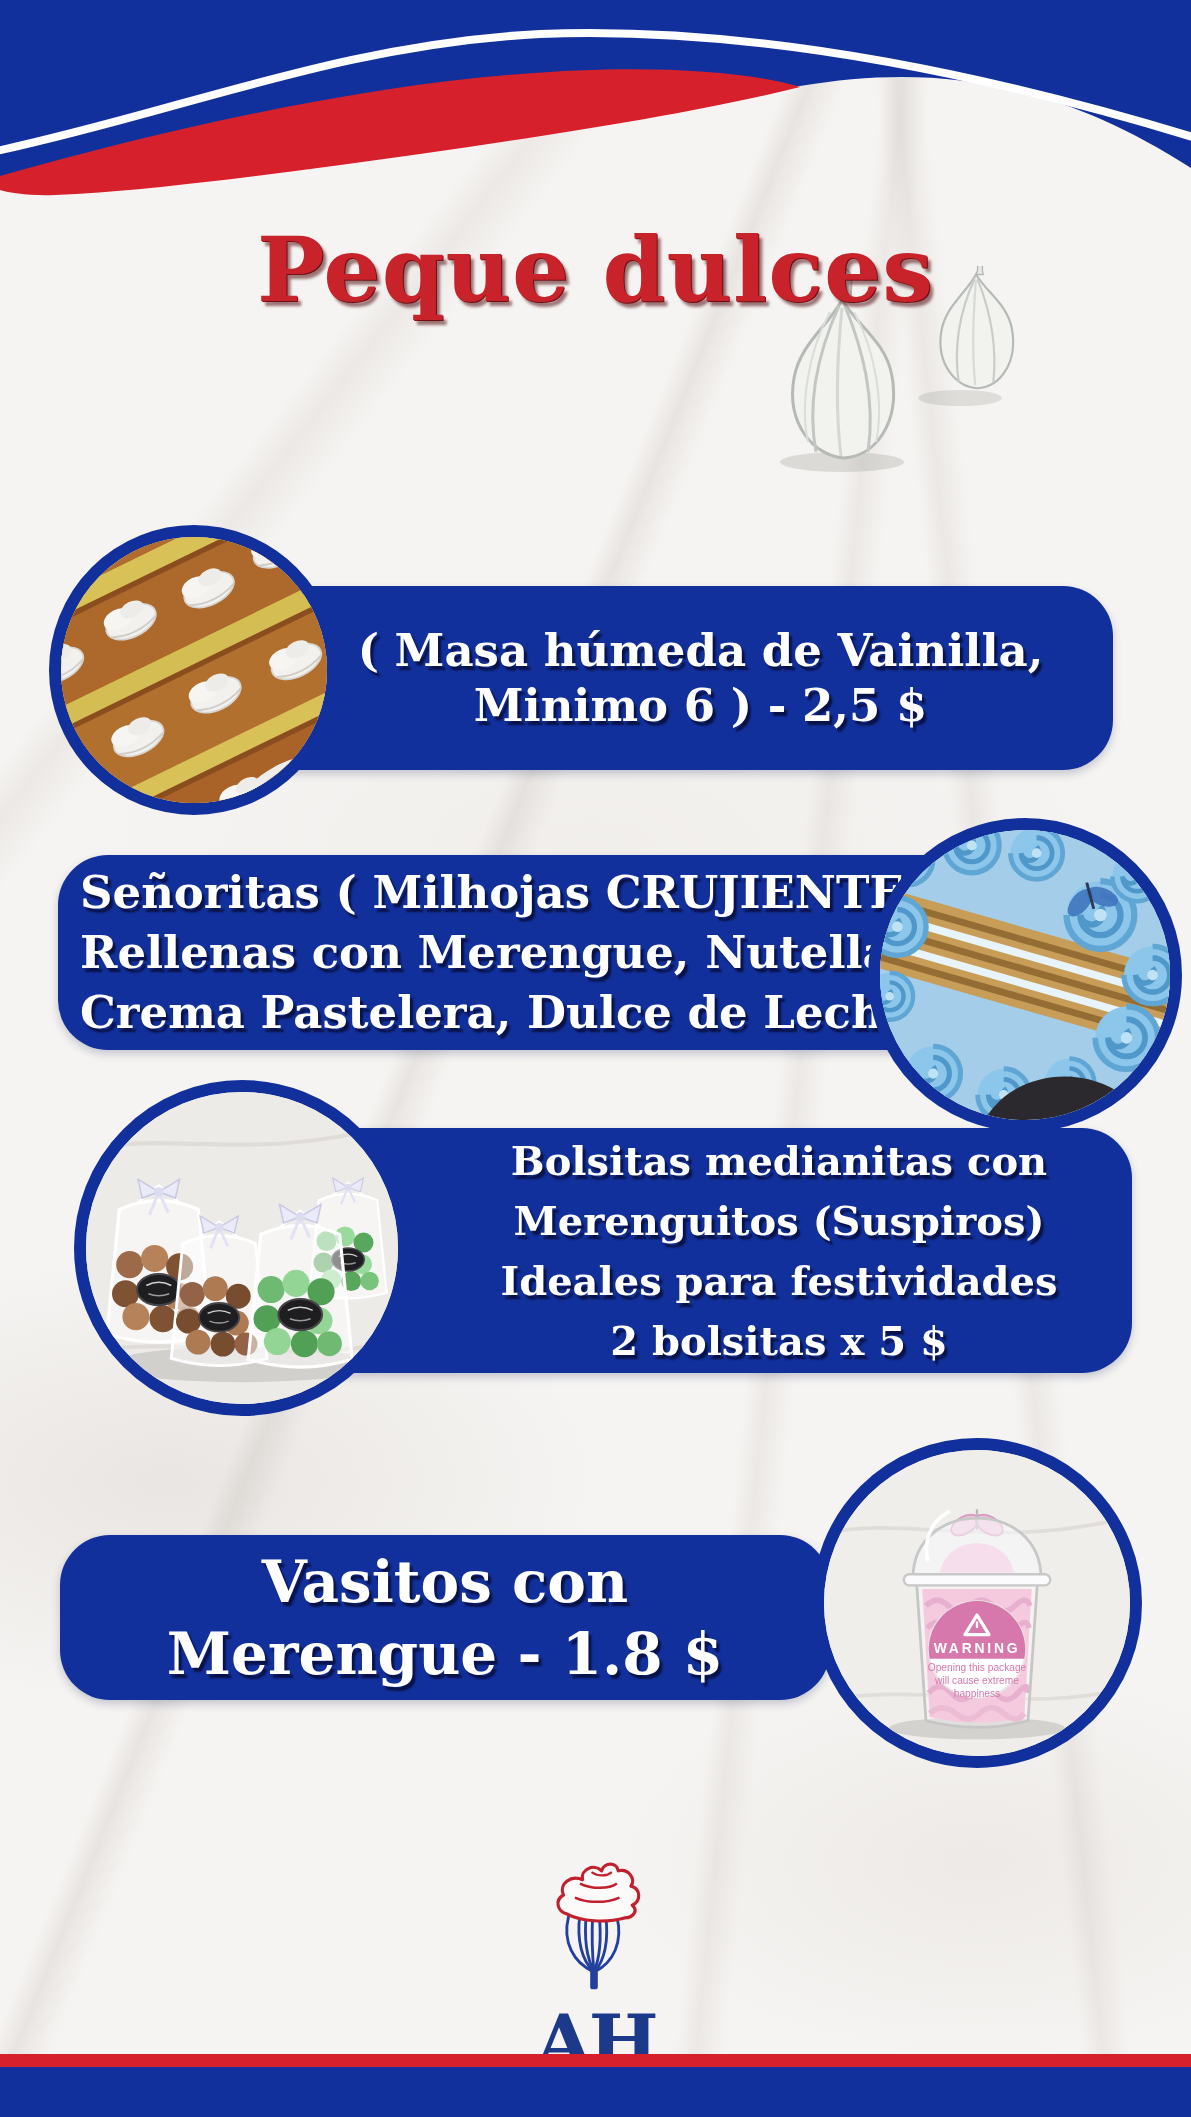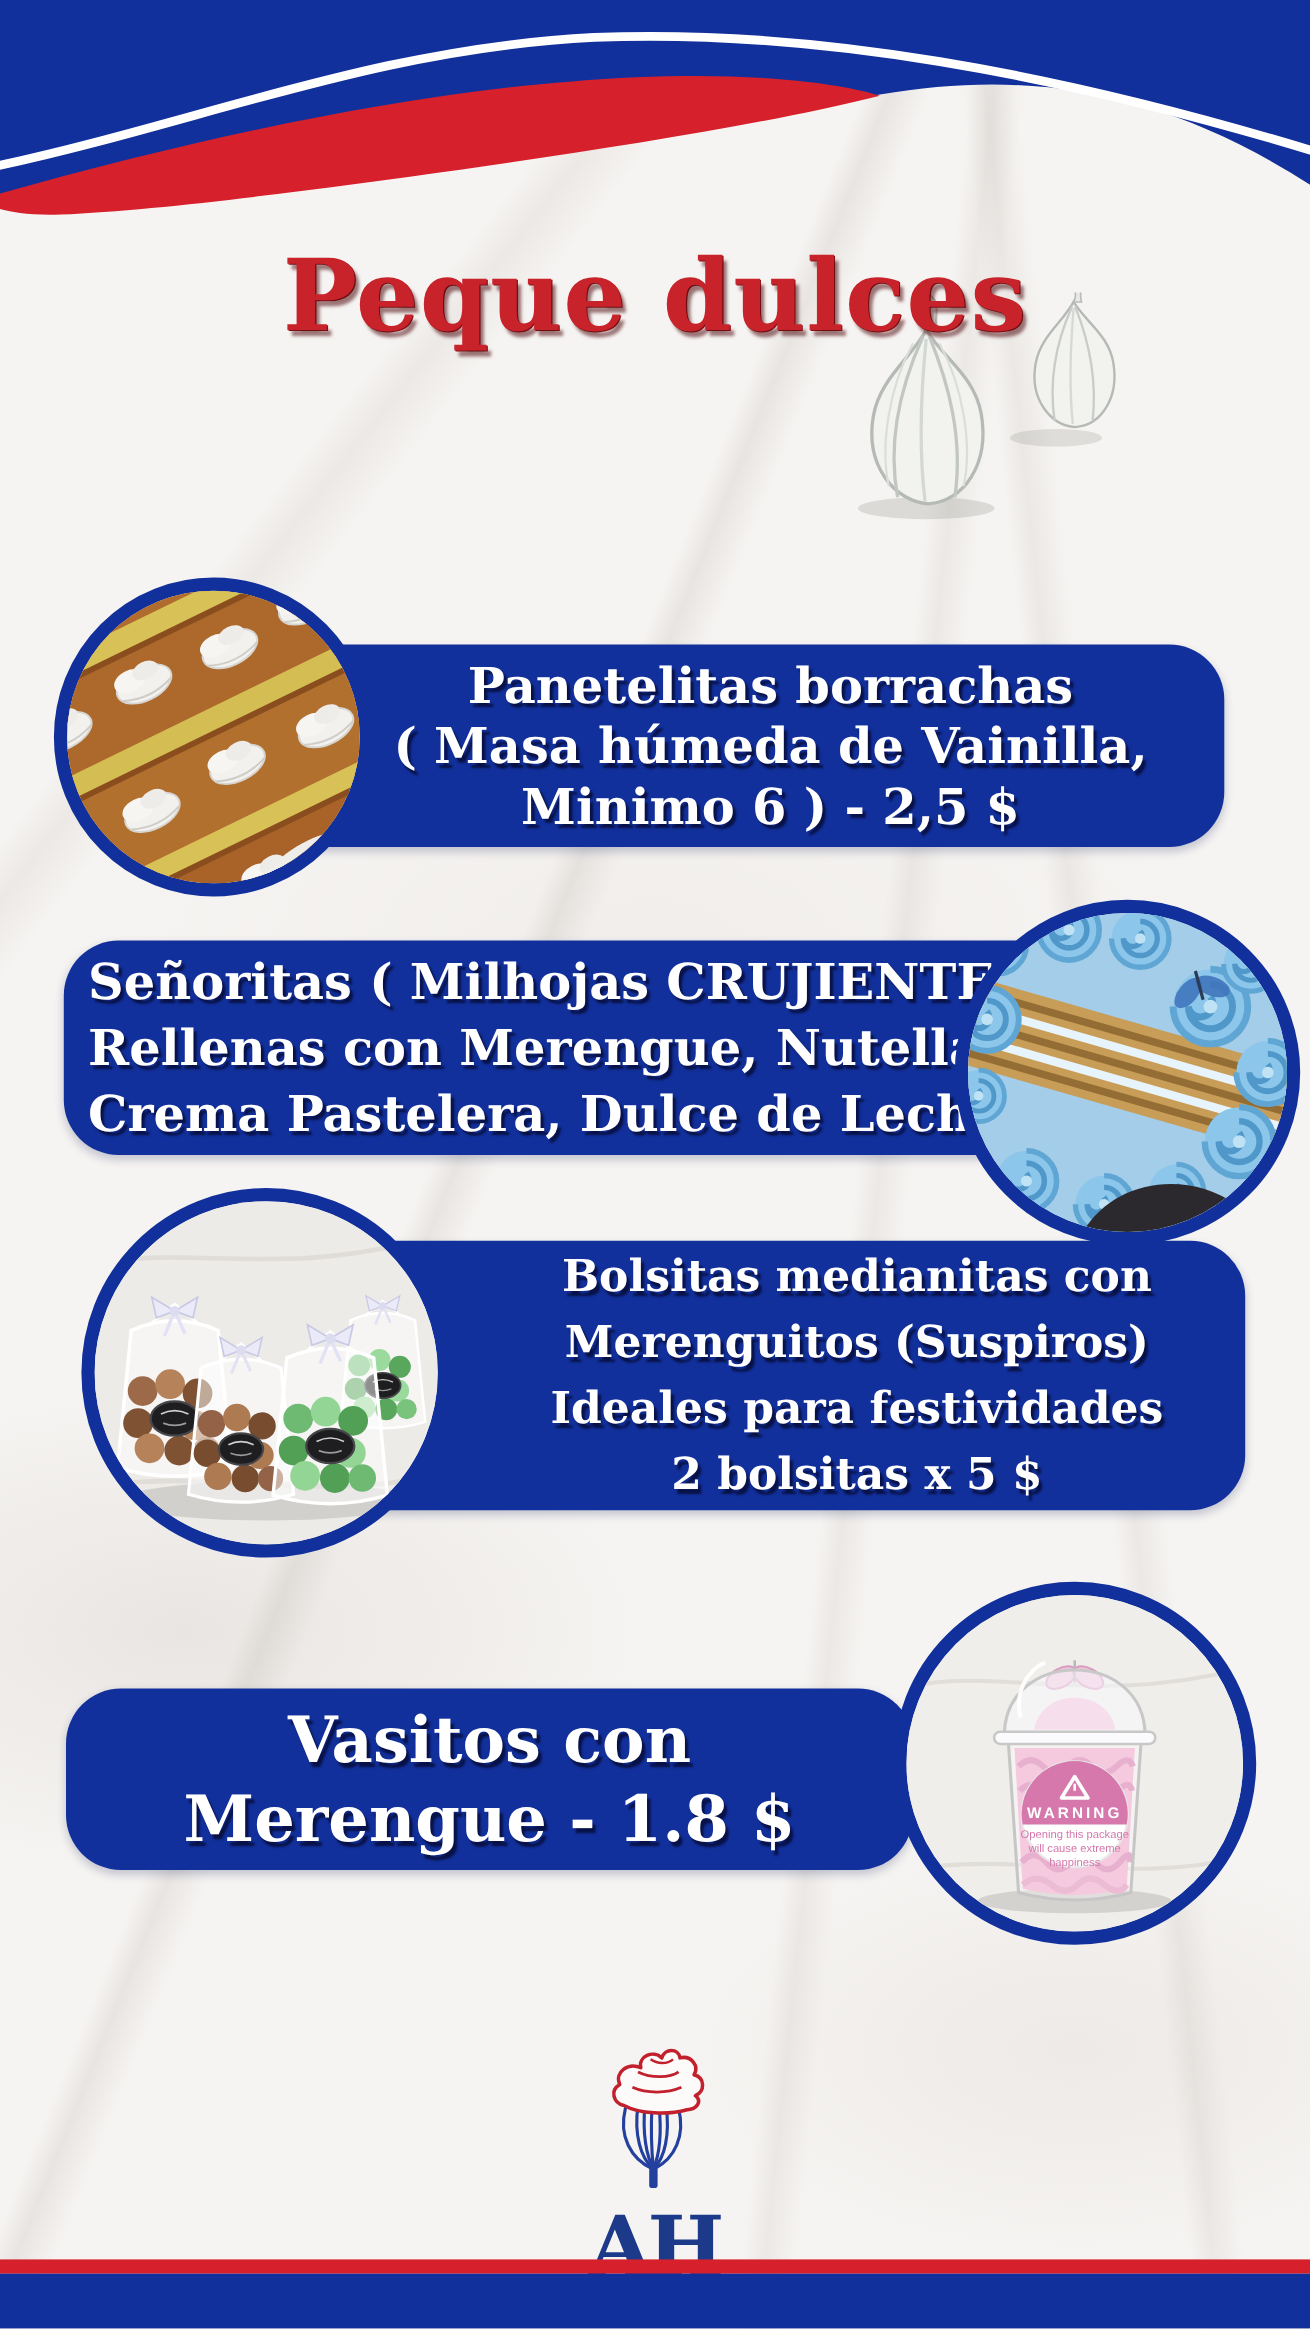--- a/index.html
+++ b/index.html
@@ -86,21 +86,20 @@
       <path d="M100,34 C108,18 92,14 103,2 C115,10 106,24 110,34 Z" fill="#e9e9e5" stroke="#b6bab6" stroke-width="2"></path>
       <path d="M97,40 C78,82 64,132 74,186" fill="none" stroke="#c3c7c3" stroke-width="3"></path>
       <path d="M103,40 C120,82 134,132 126,186" fill="none" stroke="#c3c7c3" stroke-width="3"></path>
       <path d="M100,42 C95,92 93,142 99,190" fill="none" stroke="#d4d8d4" stroke-width="3"></path>
       <path d="M88,46 C66,86 58,140 66,176" fill="none" stroke="#dadeda" stroke-width="2"></path>
       <path d="M112,46 C134,86 142,140 134,176" fill="none" stroke="#dadeda" stroke-width="2"></path>
     </g>
   </svg>
 
   <div class="abs menu-box box-1">
-    <span>Panetelitas borrachas</span>
     <span>( Masa húmeda de Vainilla,</span>
     <span>Minimo 6 ) - 2,5 $</span>
   </div>
   <div class="abs photo-circle circ-1">
     <svg viewBox="0 0 300 300" preserveAspectRatio="xMidYMid slice">
       <rect width="300" height="300" fill="#c9934f"></rect>
       <defs>
         <g id="blob">
           <ellipse rx="30" ry="17" fill="#f3f1ed" stroke="#d7d5d1" stroke-width="2"></ellipse>
           <ellipse cx="-12" cy="-9" rx="17" ry="11" fill="#f7f5f1"></ellipse>

